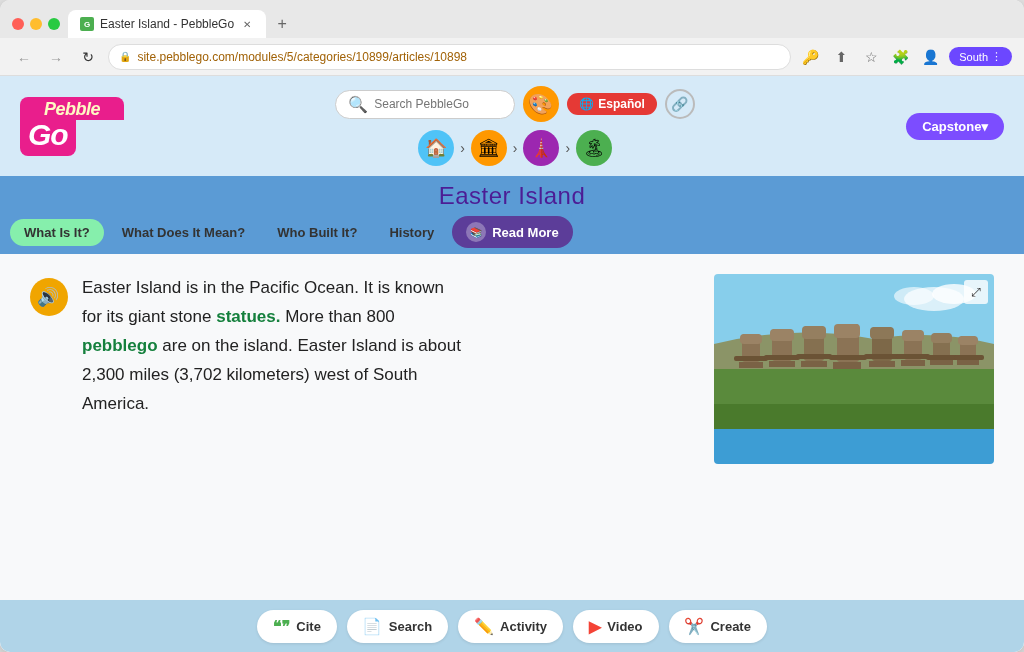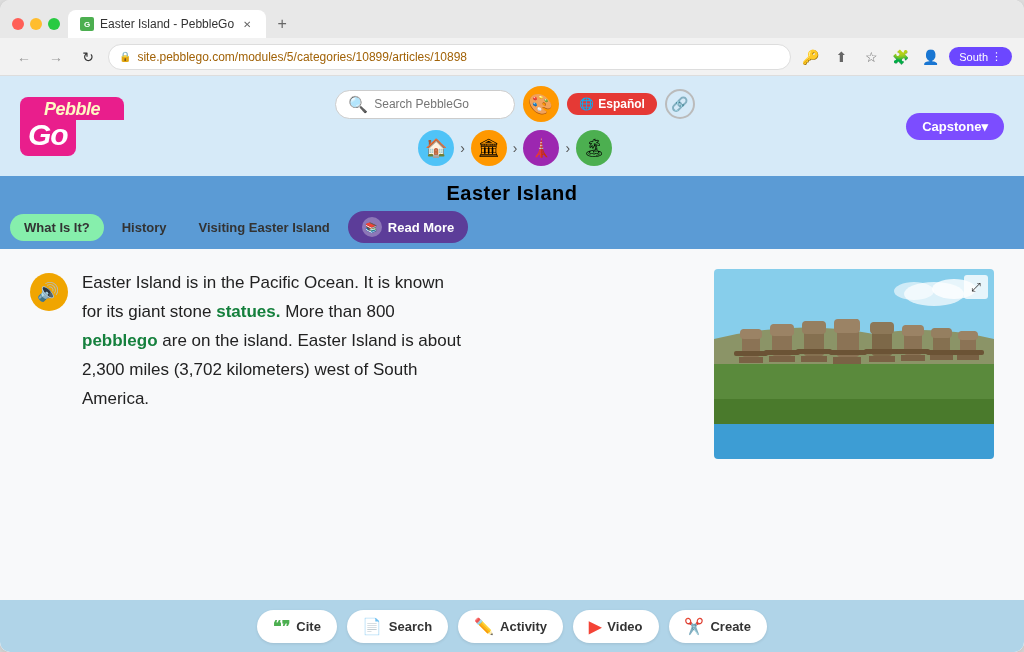--- a/index.html
+++ b/index.html
@@ -310,23 +310,23 @@
     }
 
     
     .article-title-bar {
       background: #5b9bd5;
       text-align: center;
       padding: 6px;
     }
 
     .article-title-bar h1 {
-      color: #000000;
-      font-size: 20px;
-      font-weight: 700;
+      color: #4c1d95;
+      font-size: 24px;
+      font-weight: 400;
       letter-spacing: 0.5px;
     }
 
     
     .nav-tabs {
       background: #5b9bd5;
       display: flex;
       align-items: center;
       padding: 0 10px 6px;
       gap: 4px;
@@ -563,24 +563,27 @@
 
     <div class="article-title-bar">
       <h1>Easter Island</h1>
     </div>
 
     <div class="nav-tabs">
       <div class="nav-tab active">
         <span>What Is It?</span>
       </div>
       <div class="nav-tab">
+        <span>What Does It Mean?</span>
+      </div>
+      <div class="nav-tab">
+        <span>Who Built It?</span>
+      </div>
+      <div class="nav-tab">
         <span>History</span>
-      </div>
-      <div class="nav-tab">
-        <span>Visiting Easter Island</span>
       </div>
       <div class="nav-tab read-more">
         <div class="read-more-icon">📚</div>
         <span>Read More</span>
       </div>
     </div>
 
     <div class="main-content">
       <div class="text-section">
         <div class="speaker-btn">🔊</div>

